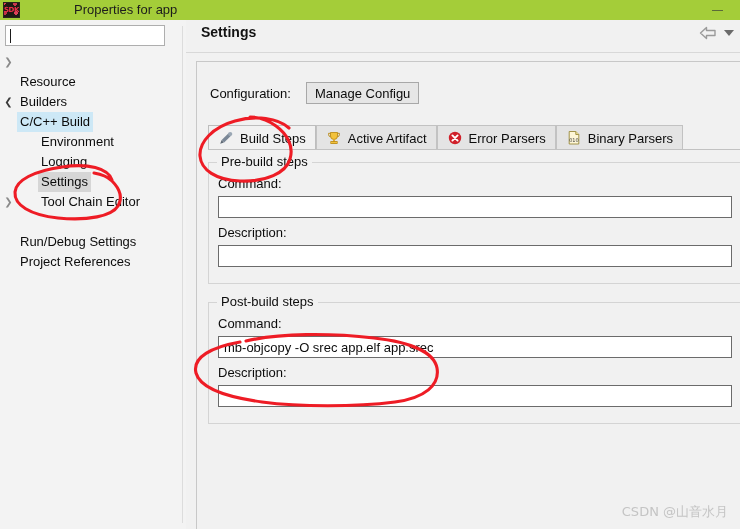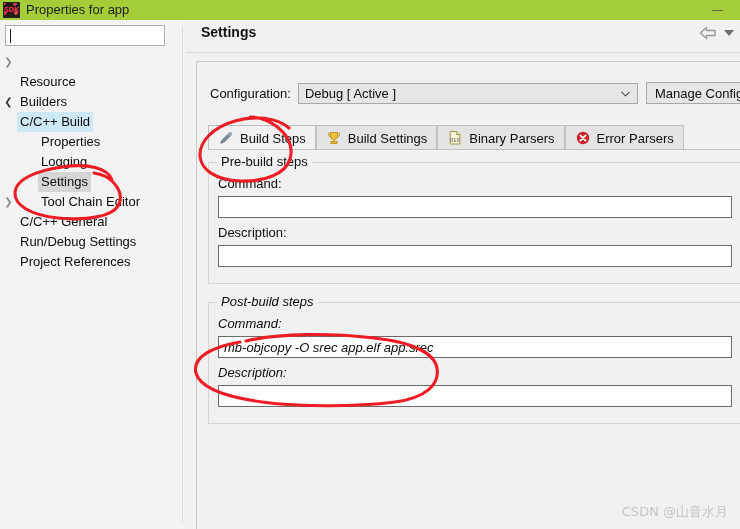--- a/index.html
+++ b/index.html
@@ -30,21 +30,21 @@
   .sdk-icon::before{
     content:"";position:absolute;left:-2px;top:-2px;width:19px;height:18px;
     background:
       radial-gradient(circle at 2px 2px,#e8455e 0 2px,transparent 2px),
       radial-gradient(circle at 13px 3px,#d33a52 0 2px,transparent 2px),
       radial-gradient(circle at 3px 12px,#c93349 0 2px,transparent 2px),
       radial-gradient(circle at 14px 12px,#e8455e 0 2px,transparent 2px);
     z-index:1;opacity:.95;
   }
   .title-text{
-    font-size:13px;color:#1c1c1c;line-height:20px;white-space:nowrap;
+    font-size:13px;color:#1c1c1c;line-height:20px;white-space:nowrap;margin-left:48px;
   }
   .win-min{
     position:absolute;right:8px;top:0;width:30px;height:20px;
     display:flex;align-items:center;justify-content:center;
   }
   .win-min i{display:block;width:11px;height:1px;background:#5b6b38;}
 
   
   .left-panel{
     position:absolute;left:0;top:20px;width:179px;height:509px;
@@ -209,37 +209,36 @@
       <div class="tree-row indent-1">
         <span class="chev blank">❯</span>
         <span class="tree-label">Builders</span>
       </div>
       <div class="tree-row indent-1 sel-focus">
         <span class="chev expanded">❮</span>
         <span class="tree-label">C/C++ Build</span>
       </div>
       <div class="tree-row indent-2">
         <span class="chev blank">❯</span>
-        <span class="tree-label">Properties</span>
+        <span class="tree-label">Environment</span>
       </div>
       <div class="tree-row indent-2">
         <span class="chev blank">❯</span>
         <span class="tree-label">Logging</span>
       </div>
       <div class="tree-row indent-2 sel-gray">
         <span class="chev blank">❯</span>
         <span class="tree-label">Settings</span>
       </div>
       <div class="tree-row indent-2">
         <span class="chev blank">❯</span>
         <span class="tree-label">Tool Chain Editor</span>
       </div>
       <div class="tree-row indent-1">
         <span class="chev collapsed">❯</span>
-        <span class="tree-label">C/C++ General</span>
       </div>
       <div class="tree-row indent-1">
         <span class="chev blank">❯</span>
         <span class="tree-label">Run/Debug Settings</span>
       </div>
       <div class="tree-row indent-1">
         <span class="chev blank">❯</span>
         <span class="tree-label">Project References</span>
       </div>
     </div>
@@ -259,28 +258,20 @@
         </span>
         <span class="hdr-caret"></span>
       </div>
     </div>
     <div class="hdr-rule"></div>
 
     <div class="content-box">
 
       <div class="cfg-row">
         <span class="cfg-label">Configuration:</span>
-        <div class="cfg-select">
-          <span class="val">Debug  [ Active ]</span>
-          <span class="arrow">
-            <svg viewBox="0 0 9 6" width="9" height="6">
-              <path d="M0.5 0.8 L4.5 5 L8.5 0.8" fill="none" stroke="#555" stroke-width="1.1"></path>
-            </svg>
-          </span>
-        </div>
         <div class="manage-btn">Manage Configu</div>
       </div>
 
       <div class="tabs">
 
         <div class="tab active">
           <span class="tab-ico">
             <svg viewBox="0 0 16 16" width="16" height="16">
               <path d="M10.5 3.2 L13 5.7 L6.2 12.5 L3.7 10 Z" fill="#7a8796"></path>
               <circle cx="12.2" cy="4.0" r="2.1" fill="#9aa7b4"></circle>
@@ -293,59 +284,59 @@
         <div class="tab">
           <span class="tab-ico">
             <svg viewBox="0 0 16 16" width="16" height="16">
               <path d="M4.5 2.5 H11.5 V6 a3.5 3.5 0 0 1 -7 0 Z" fill="#f2c23c" stroke="#b8860b" stroke-width="0.8"></path>
               <path d="M4.5 3.3 H2.6 v1.4 a2.2 2.2 0 0 0 2 2.1" fill="none" stroke="#b8860b" stroke-width="0.9"></path>
               <path d="M11.5 3.3 H13.4 v1.4 a2.2 2.2 0 0 1 -2 2.1" fill="none" stroke="#b8860b" stroke-width="0.9"></path>
               <rect x="7.1" y="9.2" width="1.8" height="2.6" fill="#e0a82e"></rect>
               <rect x="4.8" y="11.6" width="6.4" height="1.9" fill="#f2c23c" stroke="#b8860b" stroke-width="0.8"></rect>
             </svg>
           </span>
-          <span>Build Settings</span>
+          <span>Active Artifact</span>
+        </div>
+
+        <div class="tab">
+          <span class="tab-ico">
+            <svg viewBox="0 0 16 16" width="16" height="16">
+              <circle cx="8" cy="8" r="6.2" fill="#d0202a"></circle>
+              <path d="M5.4 5.4 L10.6 10.6 M10.6 5.4 L5.4 10.6" stroke="#ffffff" stroke-width="1.9" stroke-linecap="round"></path>
+            </svg>
+          </span>
+          <span>Error Parsers</span>
         </div>
 
         <div class="tab">
           <span class="tab-ico">
             <svg viewBox="0 0 16 16" width="16" height="16">
               <path d="M3.2 1.5 H9.8 L12.8 4.5 V14 H3.2 Z" fill="#fdf6d8" stroke="#9a8a3a" stroke-width="0.9"></path>
               <path d="M9.8 1.5 V4.5 H12.8" fill="#efe29a" stroke="#9a8a3a" stroke-width="0.9"></path>
               <text x="7.9" y="12.1" font-family="DejaVu Sans" font-size="5" text-anchor="middle" fill="#3a3a3a">010</text>
             </svg>
           </span>
           <span>Binary Parsers</span>
         </div>
-
-        <div class="tab">
-          <span class="tab-ico">
-            <svg viewBox="0 0 16 16" width="16" height="16">
-              <circle cx="8" cy="8" r="6.2" fill="#d0202a"></circle>
-              <path d="M5.4 5.4 L10.6 10.6 M10.6 5.4 L5.4 10.6" stroke="#ffffff" stroke-width="1.9" stroke-linecap="round"></path>
-            </svg>
-          </span>
-          <span>Error Parsers</span>
-        </div>
       </div>
       <div class="tabs-underline"></div>
 
       <div class="group" style="left:11px; top:100px; width:533px; height:122px;">
         <span class="legend">Pre-build steps</span>
         <span class="fld-label" style="left:9px; top:13px;">Command:</span>
         <div class="txt" style="left:9px; top:33px; width:514px;">
           <span></span>
         </div>
         <span class="fld-label" style="left:9px; top:62px;">Description:</span>
         <div class="txt" style="left:9px; top:82px; width:514px;">
           <span></span>
         </div>
       </div>
 
-      <div class="group" style="left:11px; top:240px; width:533px; height:122px;font-style:italic;">
+      <div class="group" style="left:11px; top:240px; width:533px; height:122px;">
         <span class="legend">Post-build steps</span>
         <span class="fld-label" style="left:9px; top:13px;">Command:</span>
         <div class="txt" style="left:9px; top:33px; width:514px;">
           <span>mb-objcopy -O srec app.elf app.srec</span>
         </div>
         <span class="fld-label" style="left:9px; top:62px;">Description:</span>
         <div class="txt" style="left:9px; top:82px; width:514px;">
           <span></span>
         </div>
       </div>

